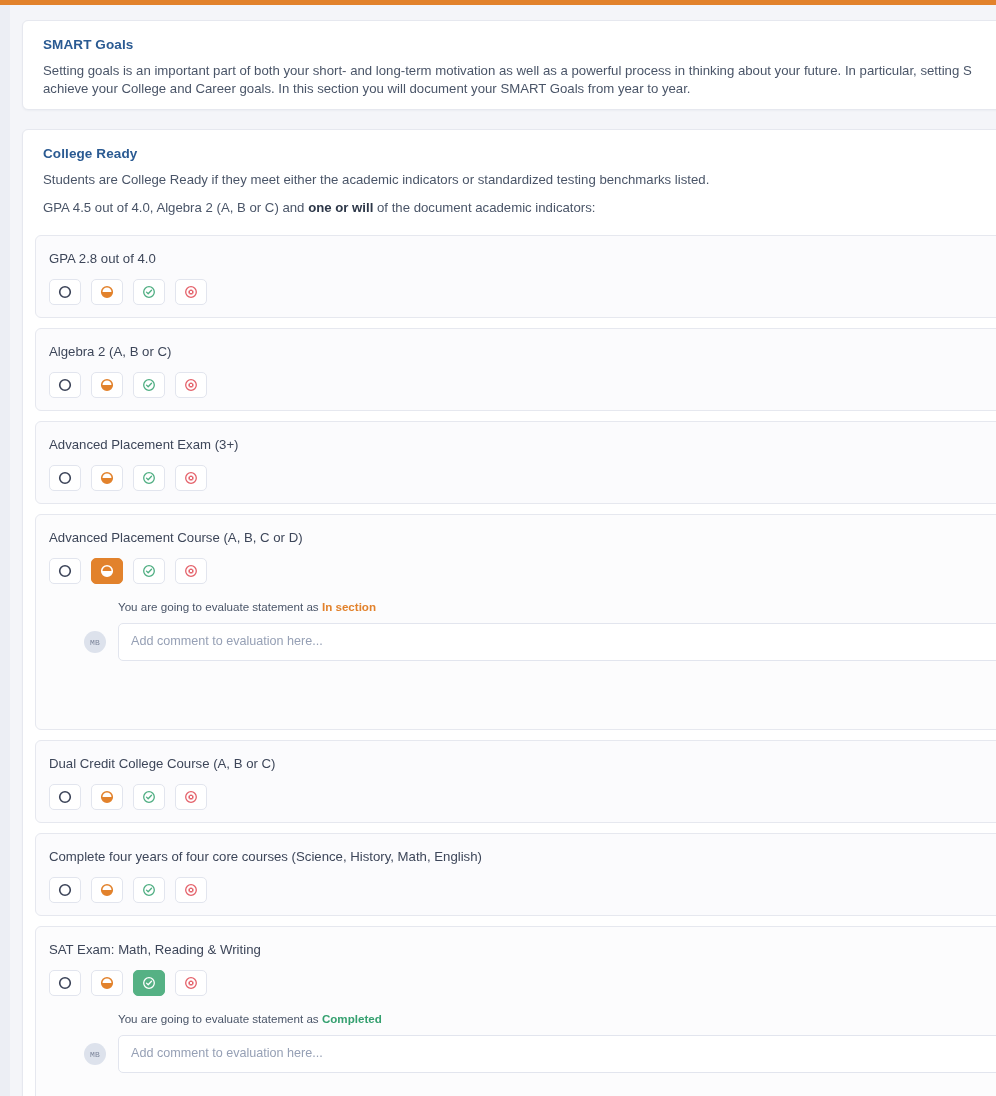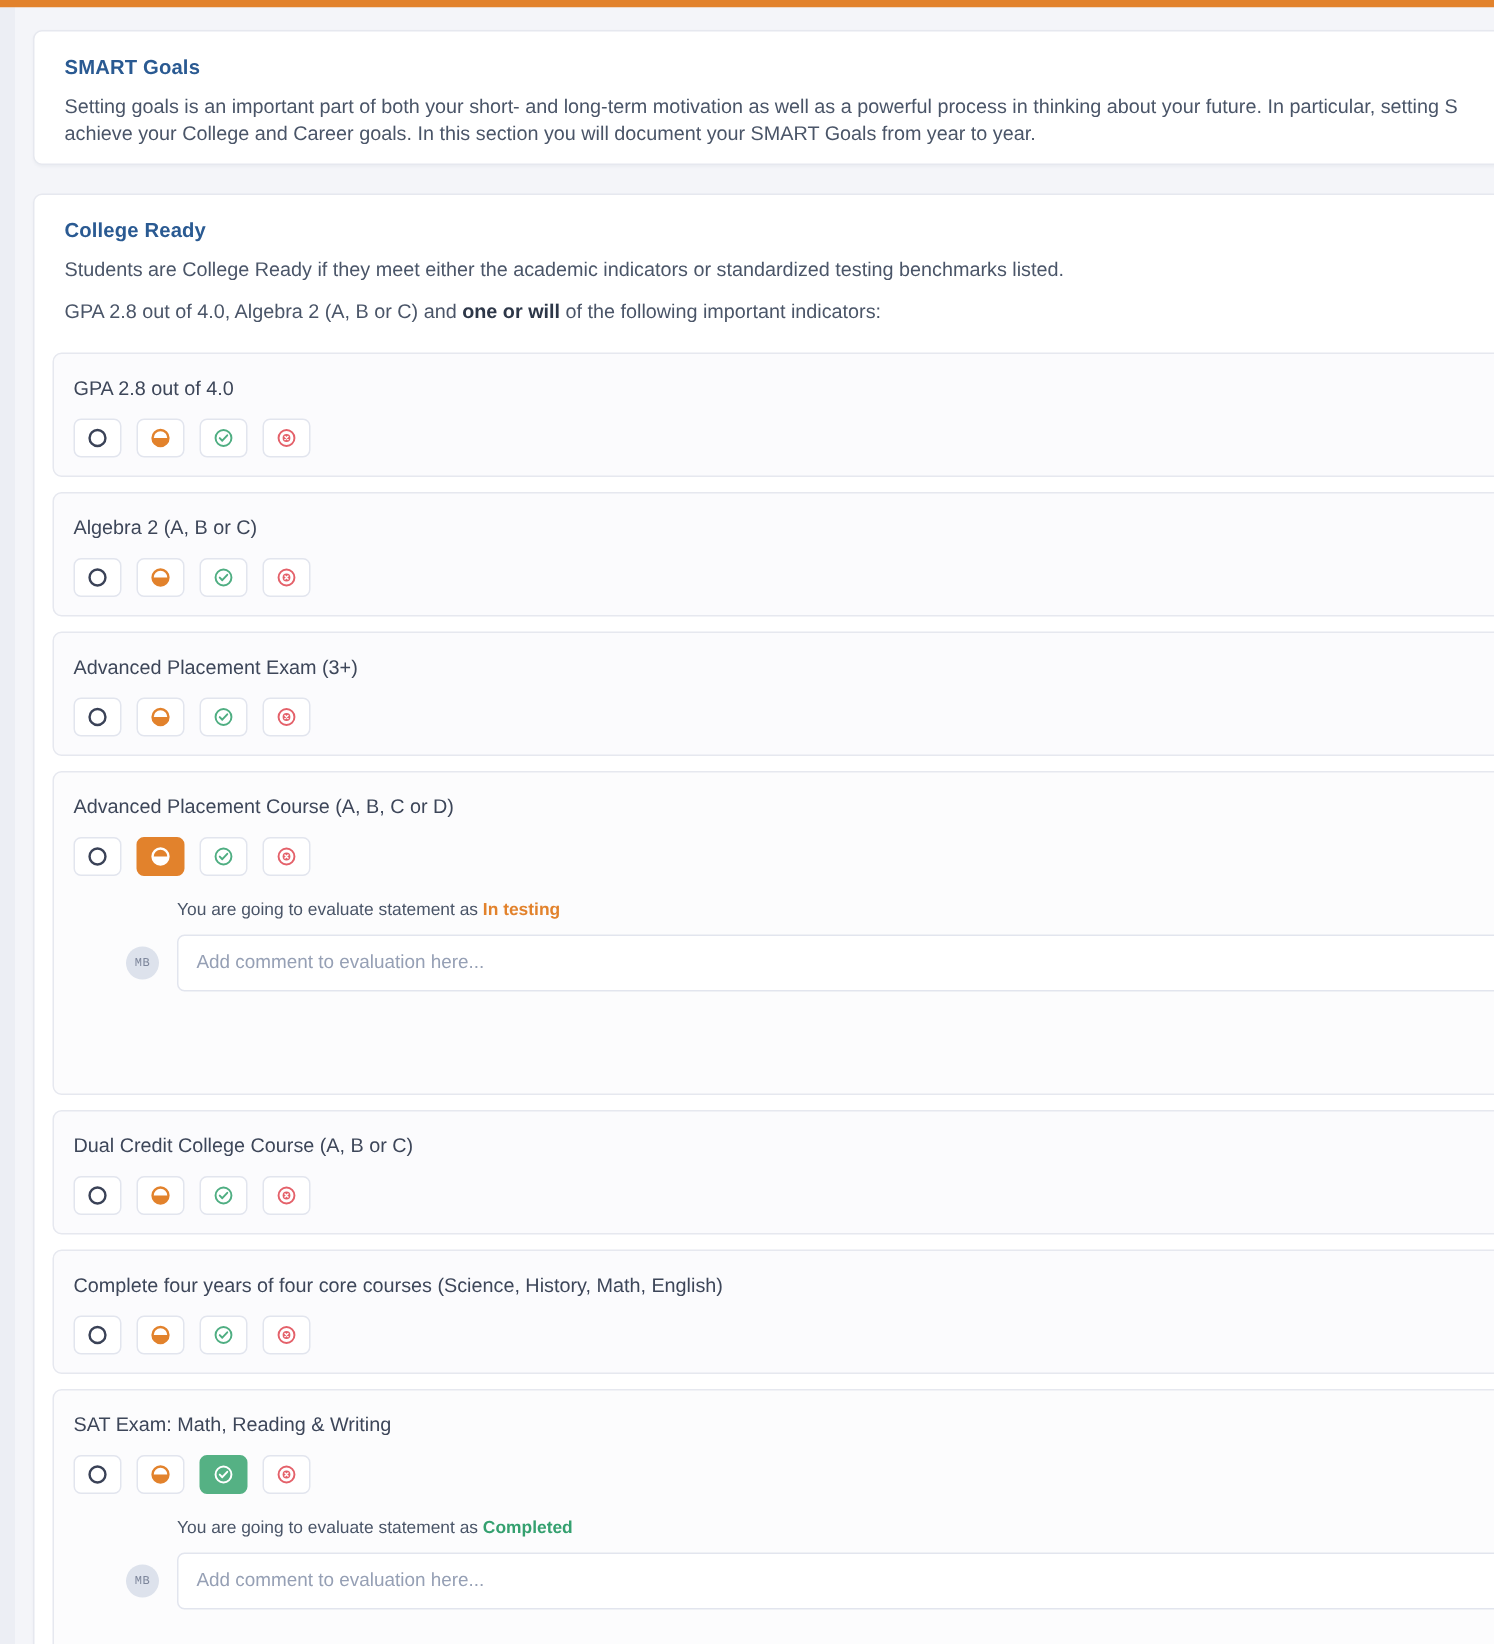--- a/index.html
+++ b/index.html
@@ -155,21 +155,21 @@
       <div class="card-body">
         <div class="body-text" style="margin-bottom:0">Setting goals is an important part of both your short- and long-term motivation as well as a powerful process in thinking about your future. In particular, setting S</div>
         <div class="body-text">achieve your College and Career goals. In this section you will document your SMART Goals from year to year.</div>
       </div>
     </div>
 
     <div class="card card-ready">
       <div class="card-title">College Ready</div>
       <div class="card-body">
         <div class="body-text">Students are College Ready if they meet either the academic indicators or standardized testing benchmarks listed.</div>
-        <div class="body-text"><span>GPA 2.8 out of 4.0, Algebra 2 (A, B or C) and </span><b>one or will</b><span> of the following important indicators:</span></div>
+        <div class="body-text"><span>GPA 4.5 out of 4.0, Algebra 2 (A, B or C) and </span><b>one or will</b><span> of the document academic indicators:</span></div>
       </div>
       <div class="statements" id="statements">
           <div class="statement">
             <div class="stmt-label">GPA 2.8 out of 4.0</div>
             <div class="btn-row">
               <button class="sbtn" title="Not started">
                 <span>
                   <svg width="14" height="14" viewBox="0 0 14 14">
                     <circle cx="7" cy="7" r="5.3" fill="none" stroke="#3a4257" stroke-width="1.6"></circle>
                   </svg>
@@ -306,21 +306,21 @@
                 <span>
                   <svg width="14" height="14" viewBox="0 0 14 14">
                     <circle cx="7" cy="7" r="5.3" fill="none" stroke="#e4616a" stroke-width="1.3"></circle>
                     <circle cx="7" cy="7" r="2.6" fill="#e4616a"></circle>
                     <path d="M6 6 L8 8 M8 6 L6 8" stroke="#ffffff" stroke-width="1" stroke-linecap="round"></path>
                   </svg>
                 </span>
               </button>
             </div>
             <div class="eval">
-              <div class="eval-note"><span>You are going to evaluate statement as </span><span class="status-orange">In testing</span></div>
+              <div class="eval-note"><span>You are going to evaluate statement as </span><span class="status-orange">In section</span></div>
               <div class="eval-row">
                 <div class="avatar">MB</div>
                 <textarea class="comment-box" placeholder="Add comment to evaluation here..." style=""></textarea>
               </div>
               <div class="eval-spacer"></div>
             </div>
           </div>
           <div class="statement">
             <div class="stmt-label">Dual Credit College Course (A, B or C)</div>
             <div class="btn-row">

